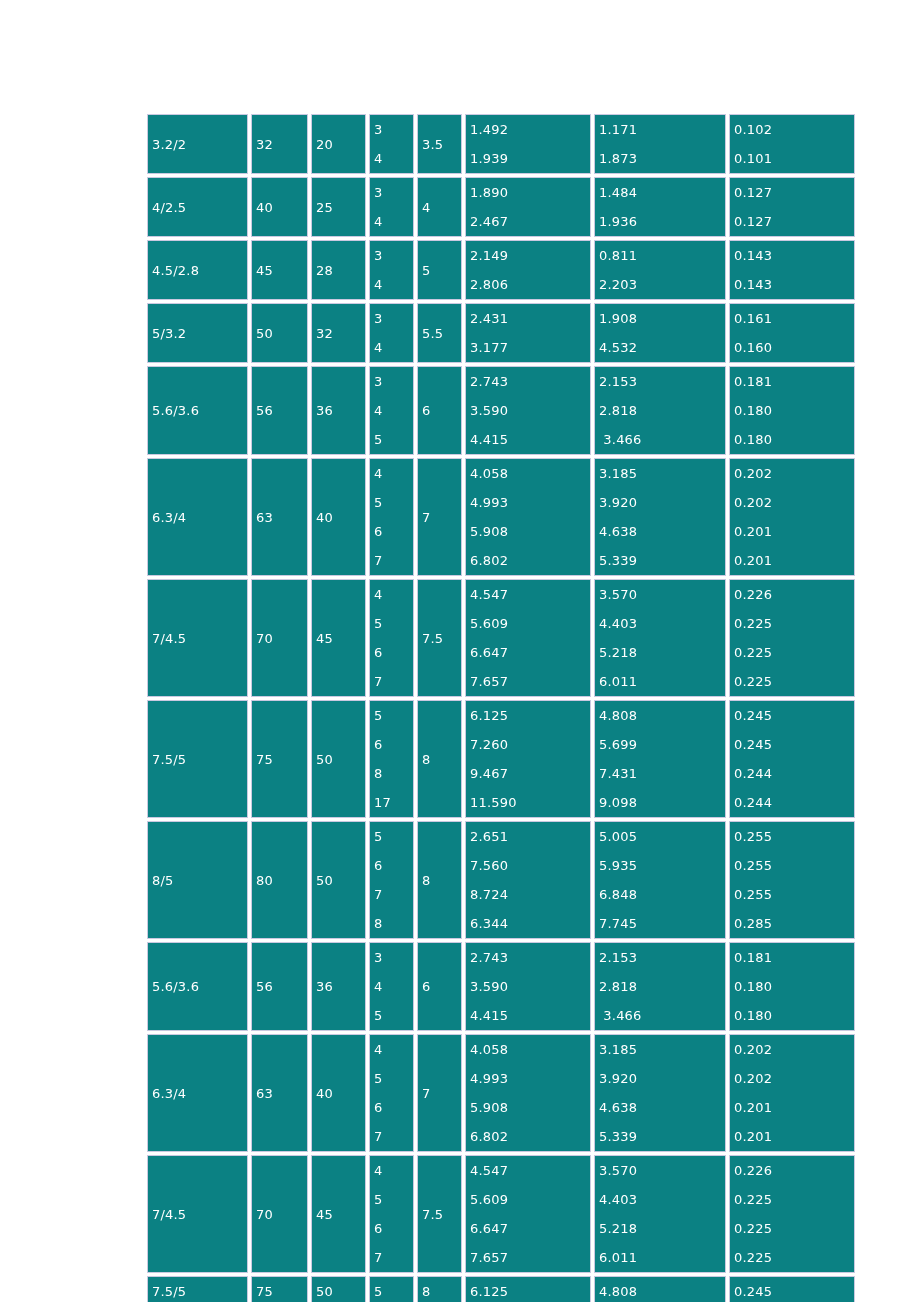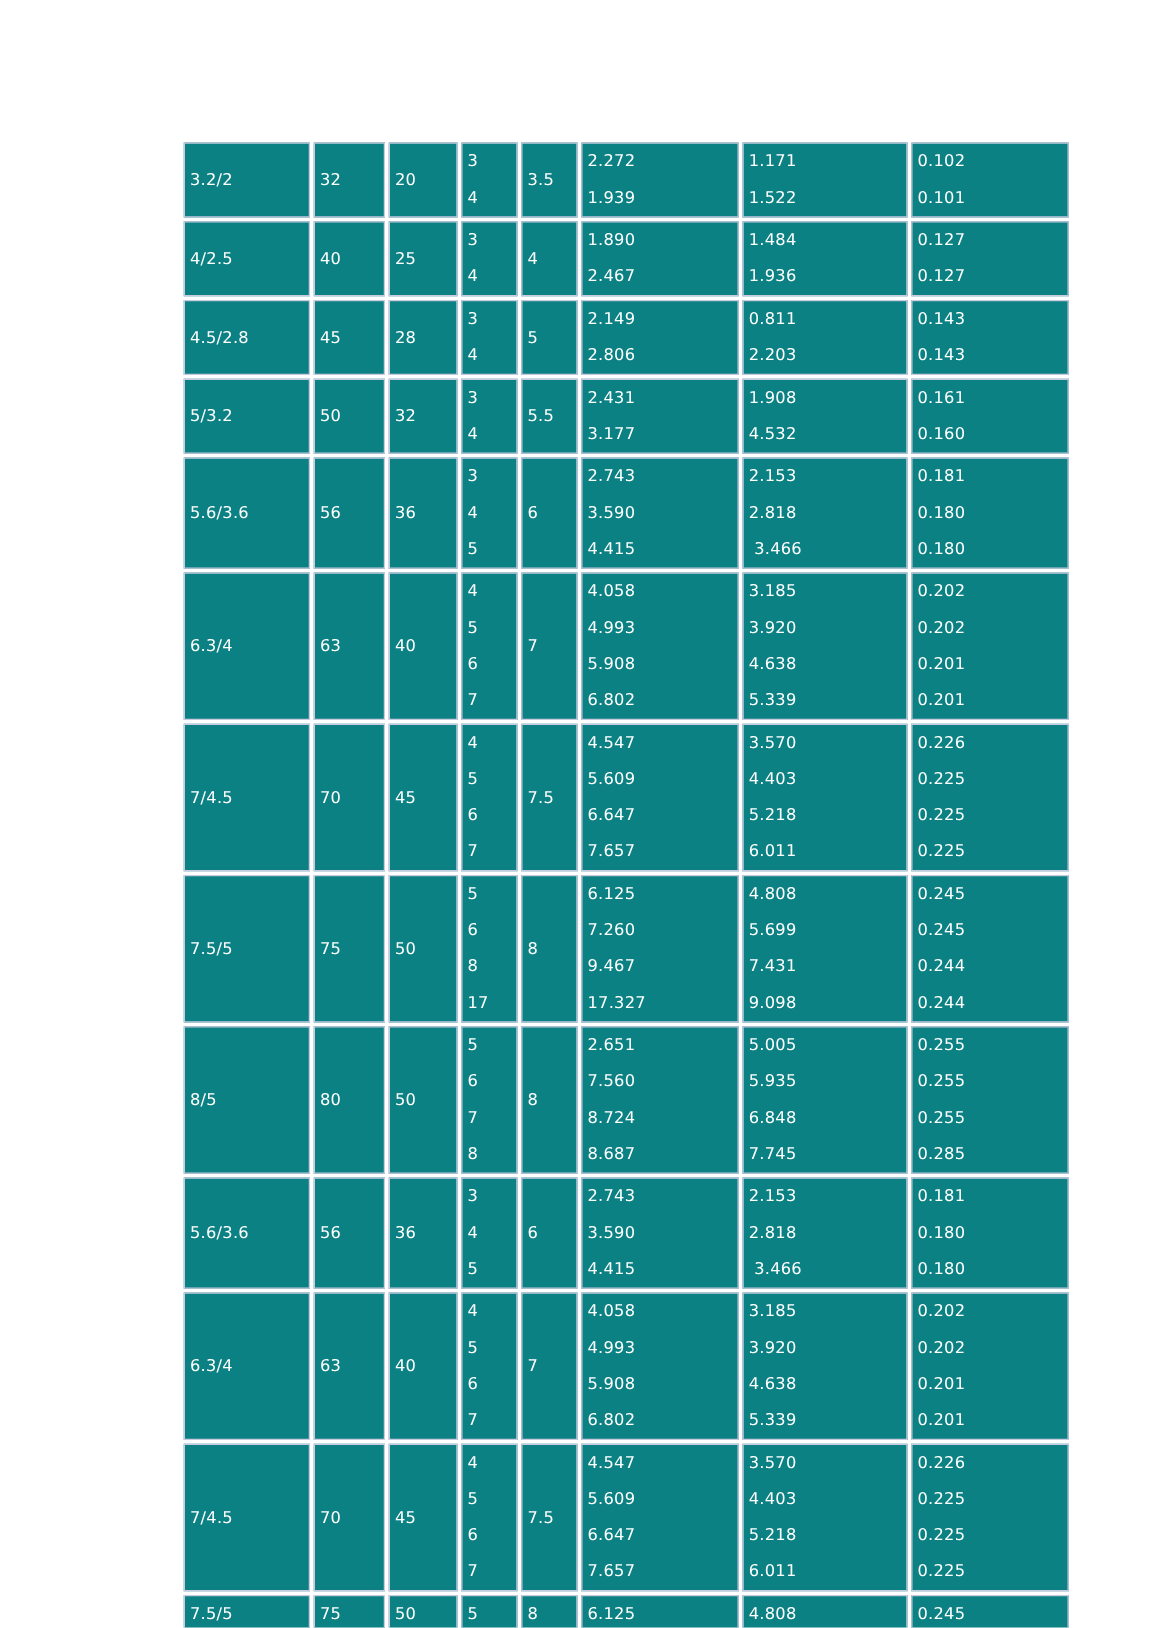--- a/index.html
+++ b/index.html
@@ -95,22 +95,22 @@
           <col class="c7">
           <col class="c8">
       </colgroup>
       <tbody id="spec-body">
           <tr style="height: 56px;">
             <td class="mid"><span>3.2/2</span></td>
             <td class="mid"><span>32</span></td>
             <td class="mid"><span>20</span></td>
             <td class="multi"><span class="ln">3</span><span class="ln">4</span></td>
             <td class="mid"><span>3.5</span></td>
-            <td class="multi"><span class="ln">2.272</span><span class="ln">1.939</span></td>
-            <td class="multi"><span class="ln">1.171</span><span class="ln">1.522</span></td>
+            <td class="multi"><span class="ln">1.492</span><span class="ln">1.939</span></td>
+            <td class="multi"><span class="ln">1.171</span><span class="ln">1.873</span></td>
             <td class="multi"><span class="ln">0.102</span><span class="ln">0.101</span></td>
           </tr>
           <tr style="height: 56px;">
             <td class="mid"><span>4/2.5</span></td>
             <td class="mid"><span>40</span></td>
             <td class="mid"><span>25</span></td>
             <td class="multi"><span class="ln">3</span><span class="ln">4</span></td>
             <td class="mid"><span>4</span></td>
             <td class="multi"><span class="ln">1.890</span><span class="ln">2.467</span></td>
             <td class="multi"><span class="ln">1.484</span><span class="ln">1.936</span></td>
@@ -165,31 +165,31 @@
             <td class="multi"><span class="ln">4.547</span><span class="ln">5.609</span><span class="ln">6.647</span><span class="ln">7.657</span></td>
             <td class="multi"><span class="ln">3.570</span><span class="ln">4.403</span><span class="ln">5.218</span><span class="ln">6.011</span></td>
             <td class="multi"><span class="ln">0.226</span><span class="ln">0.225</span><span class="ln">0.225</span><span class="ln">0.225</span></td>
           </tr>
           <tr style="height: 100px;">
             <td class="mid"><span>7.5/5</span></td>
             <td class="mid"><span>75</span></td>
             <td class="mid"><span>50</span></td>
             <td class="multi"><span class="ln">5</span><span class="ln">6</span><span class="ln">8</span><span class="ln">17</span></td>
             <td class="mid"><span>8</span></td>
-            <td class="multi"><span class="ln">6.125</span><span class="ln">7.260</span><span class="ln">9.467</span><span class="ln">17.327</span></td>
+            <td class="multi"><span class="ln">6.125</span><span class="ln">7.260</span><span class="ln">9.467</span><span class="ln">11.590</span></td>
             <td class="multi"><span class="ln">4.808</span><span class="ln">5.699</span><span class="ln">7.431</span><span class="ln">9.098</span></td>
             <td class="multi"><span class="ln">0.245</span><span class="ln">0.245</span><span class="ln">0.244</span><span class="ln">0.244</span></td>
           </tr>
           <tr style="height: 100px;">
             <td class="mid"><span>8/5</span></td>
             <td class="mid"><span>80</span></td>
             <td class="mid"><span>50</span></td>
             <td class="multi"><span class="ln">5</span><span class="ln">6</span><span class="ln">7</span><span class="ln">8</span></td>
             <td class="mid"><span>8</span></td>
-            <td class="multi"><span class="ln">2.651</span><span class="ln">7.560</span><span class="ln">8.724</span><span class="ln">8.687</span></td>
+            <td class="multi"><span class="ln">2.651</span><span class="ln">7.560</span><span class="ln">8.724</span><span class="ln">6.344</span></td>
             <td class="multi"><span class="ln">5.005</span><span class="ln">5.935</span><span class="ln">6.848</span><span class="ln">7.745</span></td>
             <td class="multi"><span class="ln">0.255</span><span class="ln">0.255</span><span class="ln">0.255</span><span class="ln">0.285</span></td>
           </tr>
           <tr style="height: 85px;">
             <td class="mid"><span>5.6/3.6</span></td>
             <td class="mid"><span>56</span></td>
             <td class="mid"><span>36</span></td>
             <td class="multi"><span class="ln">3</span><span class="ln">4</span><span class="ln">5</span></td>
             <td class="mid"><span>6</span></td>
             <td class="multi"><span class="ln">2.743</span><span class="ln">3.590</span><span class="ln">4.415</span></td>

